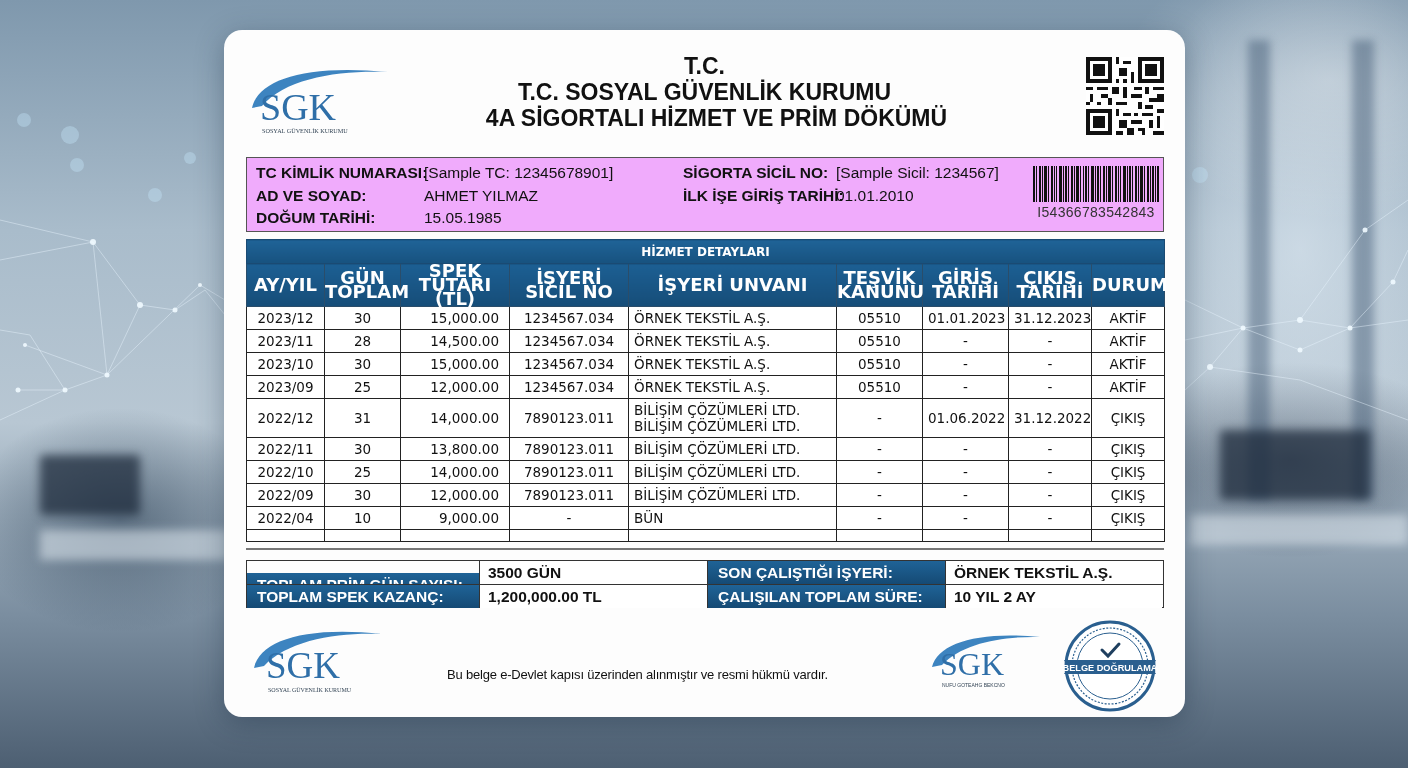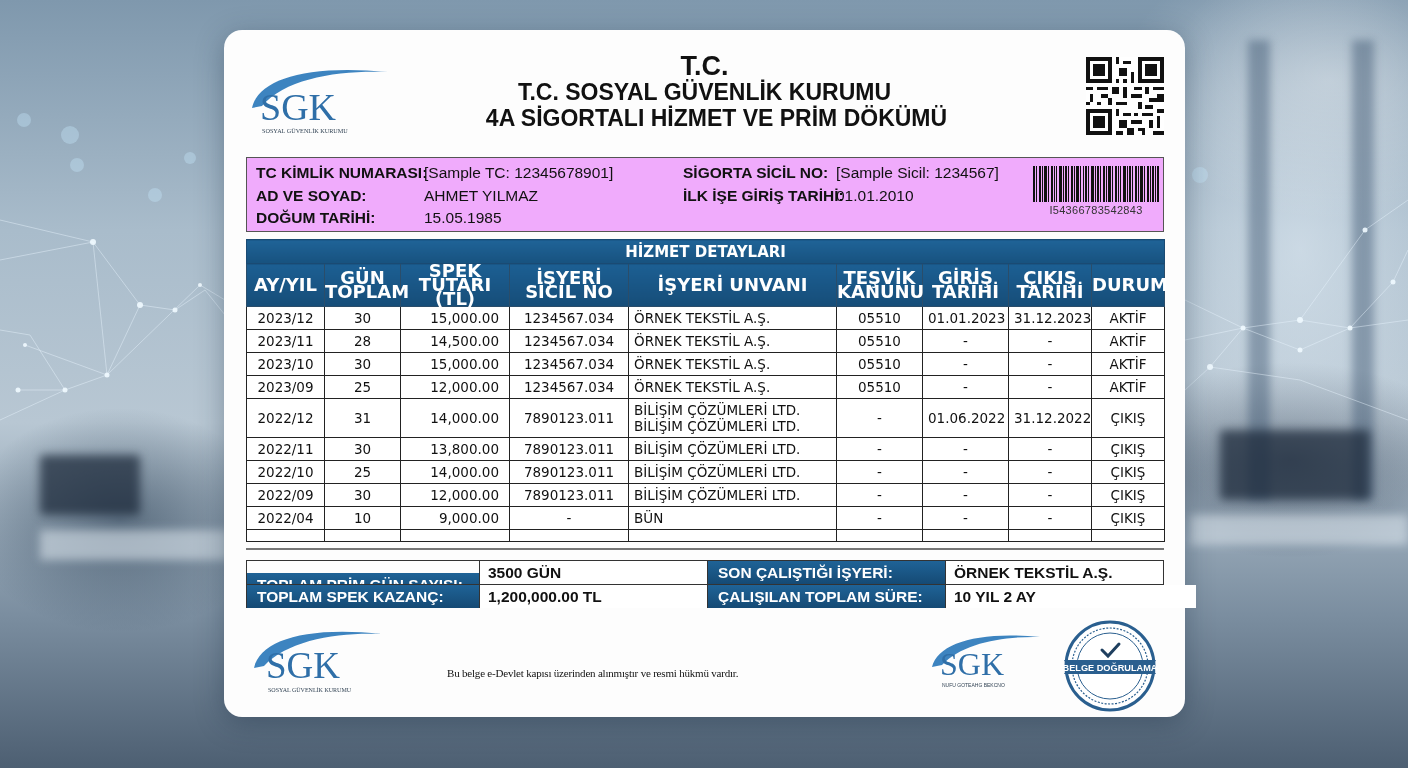--- a/index.html
+++ b/index.html
@@ -22,45 +22,45 @@
   .card {
     position: absolute; left: 224px; top: 30px; width: 961px; height: 687px;
     background: #fdfdfd; border-radius: 18px;
     box-shadow: 0 6px 28px rgba(20,40,60,0.35);
   }
 
   
   .logo { position: absolute; display: block; text-decoration: underline; }
   .logo svg { display: block; }
   .title-block { position: absolute; left: 0; right: 0; top: 23px; text-align: center; color: #111; font-weight: bold; }
-  .title-block .l1 { font-size: 27px; line-height: 26px; }
+  .title-block .l1 { font-size: 23px; line-height: 26px; }
   .title-block .l2 { font-size: 23px; line-height: 26px; }
   .title-block .l3 { font-size: 23px; line-height: 26px; padding-left: 24px; }
   .qr { position: absolute; left: 862px; top: 27px; width: 78px; height: 78px; }
 
   
   .info-box {
     position: absolute; left: 22px; top: 127px; width: 918px; height: 75px;
     border: 1.5px solid #555; background: #f0abfc;
   }
   .info-row { position: absolute; font-size: 15.5px; color: #111; white-space: nowrap; }
   .info-row .lbl { font-weight: bold; position: absolute; left: 0; }
   .info-row .val { position: absolute; }
   .barcode { position: absolute; left: 786px; top: 8px; width: 126px; height: 36px; }
-  .barcode-num { position: absolute; left: 786px; top: 46px; width: 126px; text-align: center; font-size: 11px; color: #333; letter-spacing: 0.3px; }
+  .barcode-num { position: absolute; left: 786px; top: 46px; width: 126px; text-align: center; font-size: 14px; color: #333; letter-spacing: 0.3px; }
 
   
   .svc-table {
     position: absolute; left: 22px; top: 209px; width: 918px;
     border-collapse: collapse; font-family: "DejaVu Sans", sans-serif;
     font-size: 13.5px; color: #111; table-layout: fixed;
   }
   .svc-table th, .svc-table td { border: 1.3px solid #222; }
   .svc-table .caption-row th {
-    background: #1a5a8c; color: #fff; font-weight: bold; font-size: 15px;
+    background: #1a5a8c; color: #fff; font-weight: bold; font-size: 12px;
     height: 24px; text-align: center; border-color: #1a4a73;
     background-image: linear-gradient(180deg, #1f6397 0%, #17527f 100%);
   }
   .svc-table .head-row th {
     background-image: linear-gradient(180deg, #1c5f93 0%, #164d78 100%);
     color: #fff; font-weight: bold; font-size: 18px; line-height: 14px;
     height: 38px; text-align: center; border-color: #2a4d6a;
   }
   .svc-table td { height: 23px; padding: 0 5px; background: #fff; white-space: nowrap; }
   .svc-table tr.tall td { height: 39px; line-height: 16px; }
@@ -78,21 +78,21 @@
   }
   .sum-cell { position: absolute; height: 23px; line-height: 23px; font-size: 15.5px; font-weight: bold; white-space: nowrap; }
   .sum-lbl {
     color: #fff; padding-left: 10px;
     background-image: linear-gradient(180deg, #1f6397 0%, #154a74 100%);
   }
   .sum-val { color: #111; background: #fff; padding-left: 8px; border-left: 1.3px solid #333; }
   .sum-sep { position: absolute; left: 0; right: 0; top: 23px; height: 1.3px; background: #333; }
 
   
-  .footer-text { position: absolute; left: 223px; top: 637px; font-size: 11px; color: #111; font-family: Liberation Serif, serif; letter-spacing: -0.2px; }
+  .footer-text { position: absolute; left: 223px; top: 637px; font-size: 13px; color: #111; font-family: Liberation Sans, sans-serif; letter-spacing: -0.2px; }
   .seal { position: absolute; left: 840px; top: 590px; width: 92px; height: 92px; }
 </style>
 </head>
 <body>
 
 <div class="bg-layer">
   <div class="window-col" style="left:1248px"></div>
   <div class="window-col" style="left:1352px"></div>
   <div class="monitor" style="left:40px; top:455px; width:100px; height:60px;"></div>
   <div class="monitor" style="left:1220px; top:430px; width:150px; height:70px;"></div>
@@ -427,21 +427,21 @@
   <div class="divider"></div>
 
   <div class="summary">
     <div class="sum-cell sum-lbl" style="left:0; top:12px; width:260px;">TOPLAM PRİM GÜN SAYISI:</div>
     <div class="sum-cell sum-val" style="left:232px; top:0; width:228px;">3500 GÜN</div>
     <div class="sum-cell sum-lbl" style="left:460px; top:0; width:238px; border-left:1.3px solid #333;">SON ÇALIŞTIĞI İŞYERİ:</div>
     <div class="sum-cell sum-val" style="left:698px; top:0; width:217px;">ÖRNEK TEKSTİL A.Ş.</div>
     <div class="sum-cell sum-lbl" style="left:0; top:24px; width:232px;">TOPLAM SPEK KAZANÇ:</div>
     <div class="sum-cell sum-val" style="left:232px; top:24px; width:228px;">1,200,000.00 TL</div>
     <div class="sum-cell sum-lbl" style="left:460px; top:24px; width:238px; border-left:1.3px solid #333;">ÇALIŞILAN TOPLAM SÜRE:</div>
-    <div class="sum-cell sum-val" style="left:698px; top:24px; width:251px;">10 YIL 2 AY</div>
+    <div class="sum-cell sum-val" style="left:698px; top:24px; width:217px;">10 YIL 2 AY</div>
     <div class="sum-sep"></div>
   </div>
 
   <div class="logo" style="left:24px; top:592px;">
     <svg width="135" height="75" viewBox="0 0 135 75">
       <path d="M6,46 C12,18 58,4 134,12 C90,10 40,18 16,44 Z" fill="#3d84c0"></path>
       <text x="18" y="56" font-family="Liberation Serif, serif" font-size="37" fill="#2f6fa8">SGK</text>
       <text x="20" y="70" font-family="Liberation Serif, serif" font-size="6" fill="#345">SOSYAL GÜVENLİK KURUMU</text>
     </svg>
   </div>

